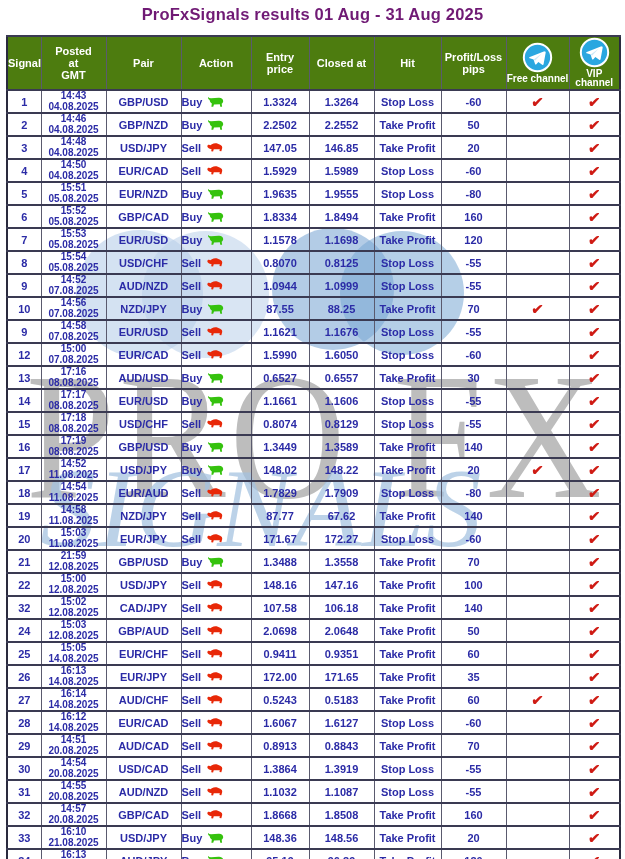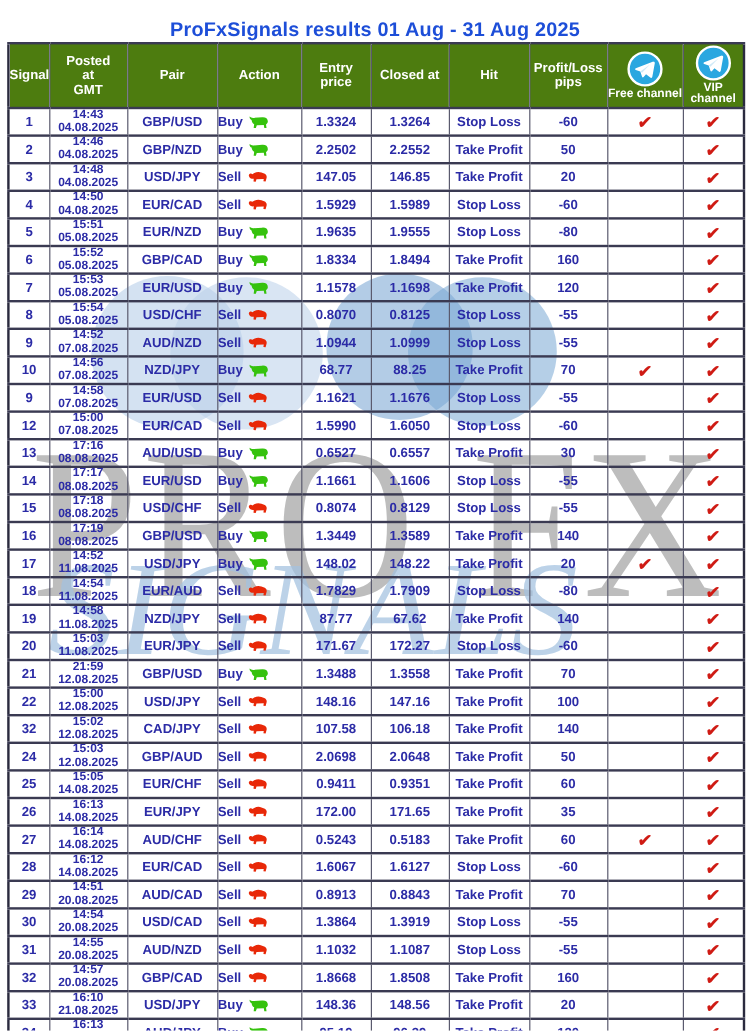--- a/index.html
+++ b/index.html
@@ -1,20 +1,20 @@
 <!DOCTYPE html>
 <html><head>
 <meta charset="utf-8">
 <style>
   html,body{margin:0;padding:0;background:#fff;}
   body{width:625px;height:859px;font-family:"Liberation Sans",sans-serif;-webkit-font-smoothing:antialiased;}
   .page{position:relative;width:625px;height:859px;overflow:hidden;background:#fff;}
 
-  .page-title{position:absolute;top:16px;left:0;width:100%;text-align:center;
-    font-size:16.5px;font-weight:bold;color:#1d4ed8;z-index:2;letter-spacing:.2px;}
+  .page-title{position:absolute;top:5px;left:0;width:100%;text-align:center;
+    font-size:16.5px;font-weight:bold;color:#701a75;z-index:2;letter-spacing:.2px;}
 
   
   .watermark{position:absolute;inset:0;z-index:0;pointer-events:none;}
   .wm-c{position:absolute;border-radius:50%;}
   .wm-c1{left:76px;top:230px;width:127px;height:127px;background:#b9d0ea;opacity:.62;}
   .wm-c2{left:142px;top:231px;width:127px;height:127px;background:#b9d0ea;opacity:.55;}
   .wm-c3{left:272px;top:228px;width:122px;height:122px;background:#8fb4da;opacity:.68;}
   .wm-c4{left:340px;top:231px;width:124px;height:124px;background:#79a7d4;opacity:.55;}
   .wm-line1{position:absolute;left:26px;top:347px;font-family:"Liberation Serif",serif;
     font-size:160px;line-height:1;color:#7d7d7d;opacity:.5;letter-spacing:4px;white-space:nowrap;
@@ -356,21 +356,21 @@
       <div class="action-wrap">
         <span class="action-label">Buy</span>
         <span class="animal-icon bull">
           <svg viewBox="0 0 16 12">
                   <path d="M2.6,4.6 C1.5,4.2 0.9,3.1 1.1,1.9 C1.9,2.7 2.9,3.1 4.1,3.0 L10.8,2.5 C13.4,2.3 15.1,3.6 15.1,5.6 C15.1,6.7 14.6,7.5 13.7,8.0 L14.1,10.8 L12.4,10.8 L12.0,8.5 L6.6,8.7 L5.9,10.8 L4.2,10.8 L4.6,7.8 C3.3,7.2 2.8,5.9 2.6,4.6 Z" fill="#35c20d"></path>
                 </svg>
         </span>
 
       </div>
     </td>
-    <td>68.77</td>
+    <td>87.55</td>
     <td>88.25</td>
     <td>Take Profit</td>
     <td>70</td>
     <td class="check-cell">✔</td>
     <td class="check-cell">✔</td>
   </tr>
         <tr>
     <td>9</td>
     <td>
       <div class="posted-time">14:58</div>

